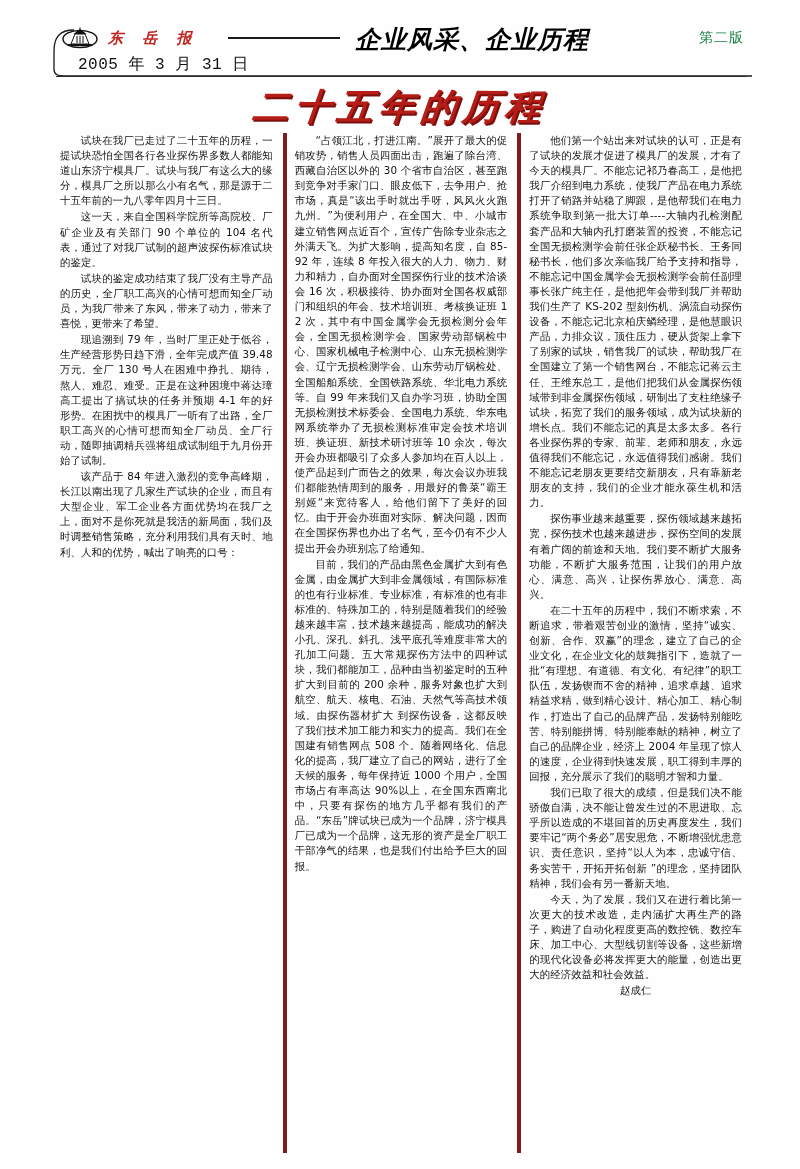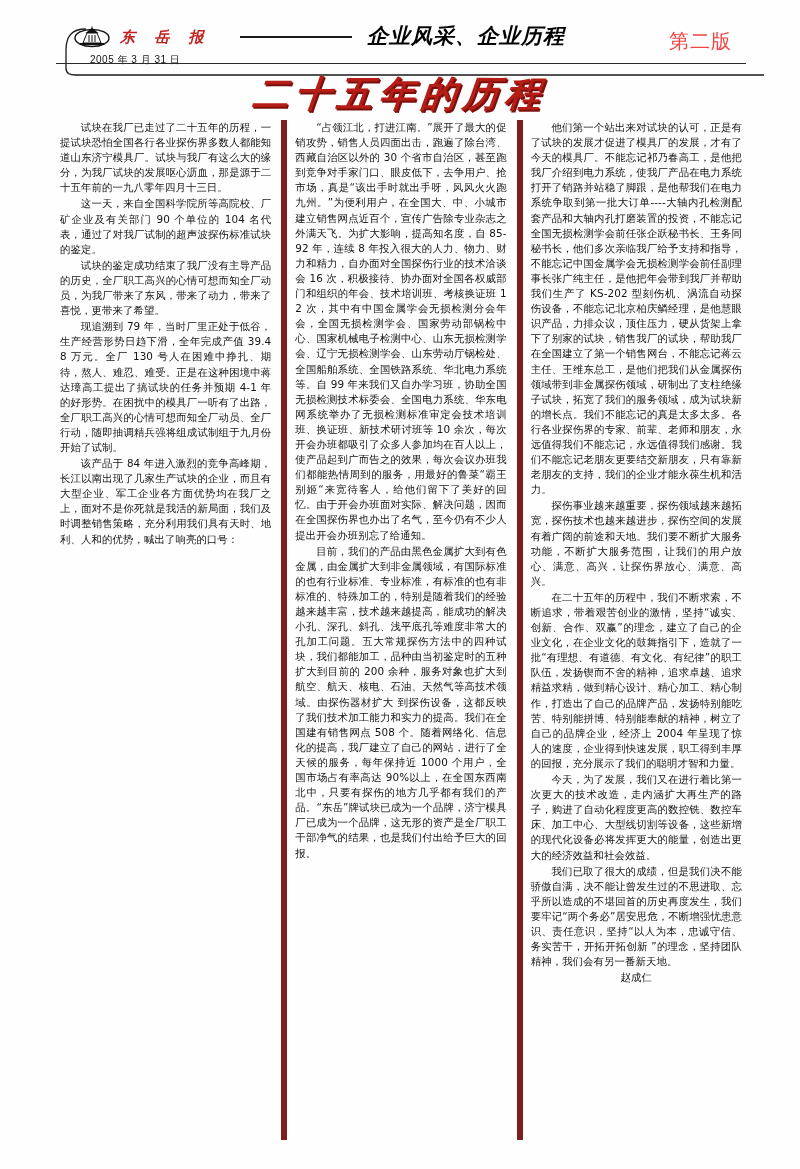--- a/index.html
+++ b/index.html
@@ -20,21 +20,22 @@
     width: 800px;
     height: 1169px;
     position: relative;
     background: #fefefe;
   }
 
   
   .masthead {
     position: relative;
     height: 59px;
-    padding: 12px;
+    padding: 0;
+    margin-top: 13px;
   }
   .masthead-inner {
     position: relative;
     height: 62px;
     display: flex;
     align-items: flex-start;
   }
 
   .logo-block {
     position: absolute;
@@ -61,57 +62,57 @@
     color: #c0231d;
     font-family: "DejaVu Serif", "Liberation Serif", serif;
     font-weight: bold;
     font-size: 15px;
     letter-spacing: 7px;
     font-style: italic;
     white-space: nowrap;
   }
 
   .pub-date {
-    font-size: 10px;
+    font-size: 16px;
     color: #111;
     margin-top: 3px;
     margin-left: 16px;
     letter-spacing: 0.5px;
     white-space: nowrap;
-    font-family: Liberation Sans, sans-serif;
+    font-family: Liberation Mono, monospace;
   }
 
   .rule-line {
     position: absolute;
     left: 228px;
     top: 24px;
     width: 112px;
     height: 0;
     border-top: 2px solid #1a1a1a;
   }
 
   .section-title {
     position: absolute;
     left: 355px;
     top: 10px;
     font-family: Liberation Mono, monospace;
     font-weight: bold;
     font-style: italic;
-    font-size: 21px;
+    font-size: 25px;
     letter-spacing: 1px;
     color: #000;
     white-space: nowrap;
   }
 
   .page-number {
     position: absolute;
     right: 56px;
     top: 16px;
-    font-size: 20px;
-    color: #ef4444;
+    font-size: 14px;
+    color: #15803d;
     letter-spacing: 1px;
     white-space: nowrap;
   }
 
   
   .masthead-frame {
     position: absolute;
     left: 52px;
     top: 16px;
     width: 700px;
@@ -157,21 +158,21 @@
     width: 690px;
     height: 1020px;
     display: flex;
     gap: 0;
   }
   .col {
     width: 222px;
     position: relative;
     padding: 0 4px;
   }
-  .col + .col { border-left: 6px solid #7f1d1d; padding-left: 8px; }
+  .col + .col { border-left: 4px solid #7f1d1d; padding-left: 8px; }
   .col:nth-child(2) { margin-left: 6px; }
   .col:nth-child(3) { margin-left: 6px; }
 
   .col p {
     margin: 0 0 1px 0;
     font-size: 10.4px;
     line-height: 15.1px;
     text-align: justify;
     text-justify: inter-ideograph;
     text-indent: 2em;
@@ -233,35 +234,35 @@
 
   <div class="head-divider"></div>
 
   <div class="headline-wrap">
     <span class="headline">二十五年的历程</span>
   </div>
 
   <div class="columns">
 
     <div class="col">
-      <p>试块在我厂已走过了二十五年的历程，一提试块恐怕全国各行各业探伤界多数人都能知道山东济宁模具厂。试块与我厂有这么大的缘分，为我厂试块的发展呕心沥血，那是源于二十五年前的一九八零年四月十三日。</p>
+      <p>试块在我厂已走过了二十五年的历程，一提试块恐怕全国各行各业探伤界多数人都能知道山东济宁模具厂。试块与我厂有这么大的缘分，模具厂之所以那么小有名气，那是源于二十五年前的一九八零年四月十三日。</p>
       <p>这一天，来自全国科学院所等高院校、厂矿企业及有关部门 90 个单位的 104 名代表，通过了对我厂试制的超声波探伤标准试块的鉴定。</p>
       <p>试块的鉴定成功结束了我厂没有主导产品的历史，全厂职工高兴的心情可想而知全厂动员，为我厂带来了东风，带来了动力，带来了喜悦，更带来了希望。</p>
       <p>现追溯到 79 年，当时厂里正处于低谷，生产经营形势日趋下滑，全年完成产值 39.48 万元。全厂 130 号人在困难中挣扎、期待，熬人、难忍、难受。正是在这种困境中蒋达璋高工提出了搞试块的任务并预期 4-1 年的好形势。在困扰中的模具厂一听有了出路，全厂职工高兴的心情可想而知全厂动员、全厂行动，随即抽调精兵强将组成试制组于九月份开始了试制。</p>
       <p>该产品于 84 年进入激烈的竞争高峰期，长江以南出现了几家生产试块的企业，而且有大型企业、军工企业各方面优势均在我厂之上，面对不是你死就是我活的新局面，我们及时调整销售策略，充分利用我们具有天时、地利、人和的优势，喊出了响亮的口号：</p>
     </div>
 
     <div class="col">
       <p>“占领江北，打进江南。”展开了最大的促销攻势，销售人员四面出击，跑遍了除台湾、西藏自治区以外的 30 个省市自治区，甚至跑到竞争对手家门口、眼皮低下，去争用户、抢市场，真是“该出手时就出手呀，风风火火跑九州。”为便利用户，在全国大、中、小城市建立销售网点近百个，宣传广告除专业杂志之外满天飞。为扩大影响，提高知名度，自 85-92 年，连续 8 年投入很大的人力、物力、财力和精力，自办面对全国探伤行业的技术洽谈会 16 次，积极接待、协办面对全国各权威部门和组织的年会、技术培训班、考核换证班 12 次，其中有中国金属学会无损检测分会年会，全国无损检测学会、国家劳动部锅检中心、国家机械电子检测中心、山东无损检测学会、辽宁无损检测学会、山东劳动厅锅检处、全国船舶系统、全国铁路系统、华北电力系统等。自 99 年来我们又自办学习班，协助全国无损检测技术标委会、全国电力系统、华东电网系统举办了无损检测标准审定会技术培训班、换证班、新技术研讨班等 10 余次，每次开会办班都吸引了众多人参加均在百人以上，使产品起到广而告之的效果，每次会议办班我们都能热情周到的服务，用最好的鲁菜“霸王别姬“来宽待客人，给他们留下了美好的回忆。由于开会办班面对实际、解决问题，因而在全国探伤界也办出了名气，至今仍有不少人提出开会办班别忘了给通知。</p>
       <p>目前，我们的产品由黑色金属扩大到有色金属，由金属扩大到非金属领域，有国际标准的也有行业标准、专业标准，有标准的也有非标准的、特殊加工的，特别是随着我们的经验越来越丰富，技术越来越提高，能成功的解决小孔、深孔、斜孔、浅平底孔等难度非常大的孔加工问题。五大常规探伤方法中的四种试块，我们都能加工，品种由当初鉴定时的五种扩大到目前的 200 余种，服务对象也扩大到航空、航天、核电、石油、天然气等高技术领域。由探伤器材扩大 到探伤设备，这都反映了我们技术加工能力和实力的提高。我们在全国建有销售网点 508 个。随着网络化、信息化的提高，我厂建立了自己的网站，进行了全天候的服务，每年保持近 1000 个用户，全国市场占有率高达 90%以上，在全国东西南北中，只要有探伤的地方几乎都有我们的产品。“东岳”牌试块已成为一个品牌，济宁模具厂已成为一个品牌，这无形的资产是全厂职工干部净气的结果，也是我们付出给予巨大的回报。</p>
     </div>
 
     <div class="col">
       <p>他们第一个站出来对试块的认可，正是有了试块的发展才促进了模具厂的发展，才有了今天的模具厂。不能忘记祁乃春高工，是他把我厂介绍到电力系统，使我厂产品在电力系统打开了销路并站稳了脚跟，是他帮我们在电力系统争取到第一批大订单----大轴内孔检测配套产品和大轴内孔打磨装置的投资，不能忘记全国无损检测学会前任张企跃秘书长、王务同秘书长，他们多次亲临我厂给予支持和指导，不能忘记中国金属学会无损检测学会前任副理事长张广纯主任，是他把年会带到我厂并帮助我们生产了 KS-202 型刻伤机、涡流自动探伤设备，不能忘记北京柏庆鳞经理，是他慧眼识产品，力排众议，顶住压力，硬从货架上拿下了别家的试块，销售我厂的试块，帮助我厂在全国建立了第一个销售网台，不能忘记蒋云主任、王维东总工，是他们把我们从金属探伤领域带到非金属探伤领域，研制出了支柱绝缘子试块，拓宽了我们的服务领域，成为试块新的增长点。我们不能忘记的真是太多太多。各行各业探伤界的专家、前辈、老师和朋友，永远值得我们不能忘记，永远值得我们感谢。我们不能忘记老朋友更要结交新朋友，只有靠新老朋友的支持，我们的企业才能永葆生机和活力。</p>
       <p>探伤事业越来越重要，探伤领域越来越拓宽，探伤技术也越来越进步，探伤空间的发展有着广阔的前途和天地。我们要不断扩大服务功能，不断扩大服务范围，让我们的用户放心、满意、高兴，让探伤界放心、满意、高兴。</p>
       <p>在二十五年的历程中，我们不断求索，不断追求，带着艰苦创业的激情，坚持“诚实、创新、合作、双赢”的理念，建立了自己的企业文化，在企业文化的鼓舞指引下，造就了一批“有理想、有道德、有文化、有纪律”的职工队伍，发扬锲而不舍的精神，追求卓越、追求精益求精，做到精心设计、精心加工、精心制作，打造出了自己的品牌产品，发扬特别能吃苦、特别能拼博、特别能奉献的精神，树立了自己的品牌企业，经济上 2004 年呈现了惊人的速度，企业得到快速发展，职工得到丰厚的回报，充分展示了我们的聪明才智和力量。</p>
+      <p>我们已取了很大的成绩，但是我们决不能骄傲自满，决不能让曾发生过的不思进取、忘乎所以造成的不堪回首的历史再度发生，我们要牢记“两个务必”居安思危，不断增强忧患意识、责任意识，坚持“以人为本，忠诚守信、务实苦干，开拓开拓创新 ”的理念，坚持团队精神，我们会有另一番新天地。</p>
       <p>今天，为了发展，我们又在进行着比第一次更大的技术改造，走内涵扩大再生产的路子，购进了自动化程度更高的数控铣、数控车床、加工中心、大型线切割等设备，这些新增的现代化设备必将发挥更大的能量，创造出更大的经济效益和社会效益。</p>
-      <p>我们已取了很大的成绩，但是我们决不能骄傲自满，决不能让曾发生过的不思进取、忘乎所以造成的不堪回首的历史再度发生，我们要牢记“两个务必”居安思危，不断增强忧患意识、责任意识，坚持“以人为本，忠诚守信、务实苦干，开拓开拓创新 ”的理念，坚持团队精神，我们会有另一番新天地。</p>
       <p class="byline">赵成仁</p>
     </div>
 
   </div>
 </div>
 
 </body></html>

